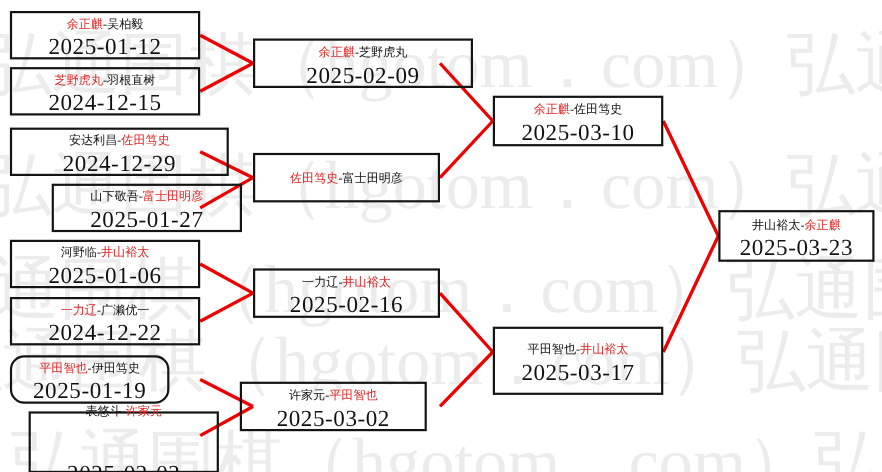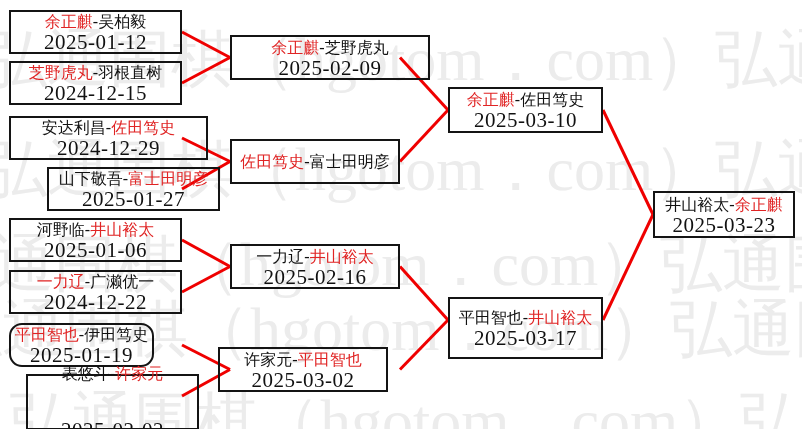--- a/index.html
+++ b/index.html
@@ -36,21 +36,21 @@
     border:2px solid var(--border);
     background:transparent;
     display:flex;
     flex-direction:column;
     justify-content:center;
     align-items:center;
     z-index:2;
     text-align:center;
   }
   .match-line{
-    font-size:16px;
+    font-size:11px;
     line-height:20px;
     color:var(--loser);
     white-space:nowrap;
   }
   .match-line .pname.win{color:var(--winner);}
   .match-line .sep{color:var(--loser);}
   .date-line{
     font-size:21px;
     line-height:20px;
     color:var(--loser);

